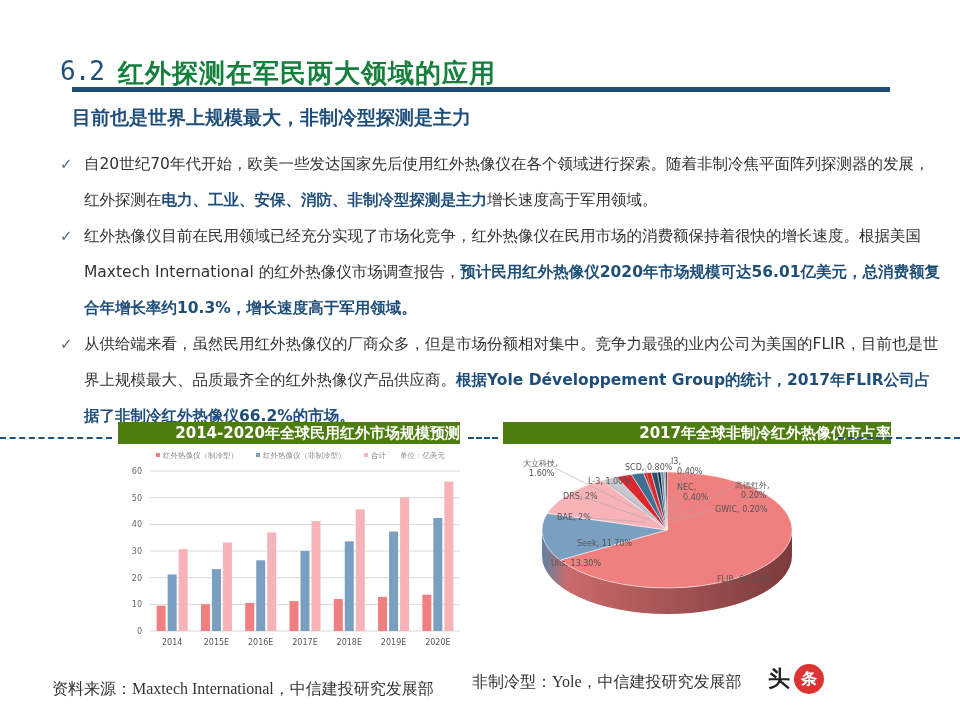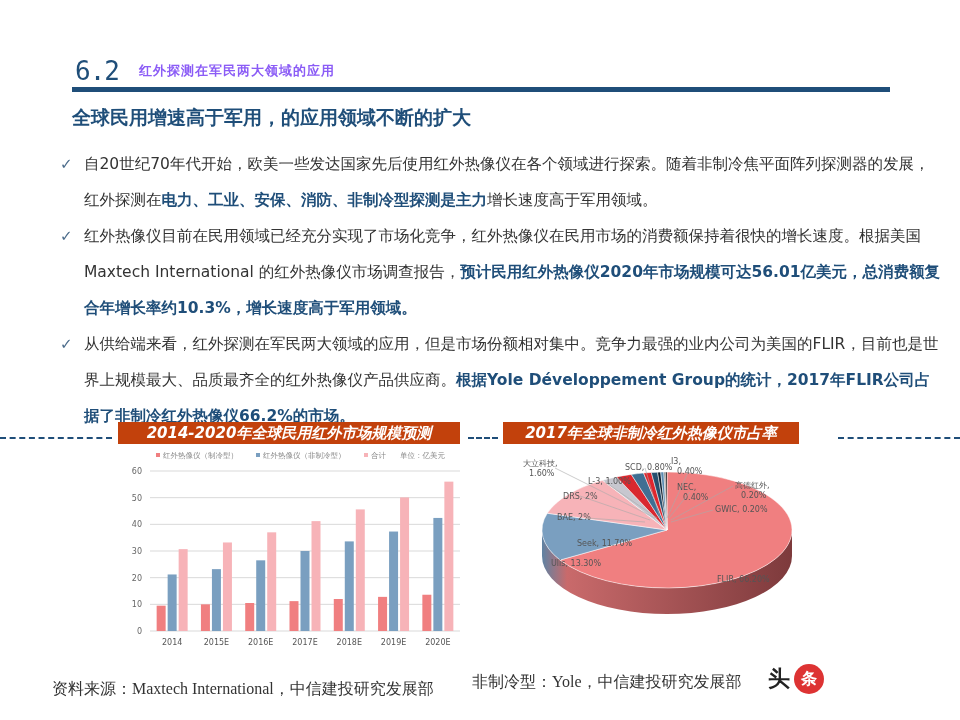--- a/index.html
+++ b/index.html
@@ -1,64 +1,64 @@
 <!DOCTYPE html>
 <html><head>
 <meta charset="utf-8">
 <style>
   * { margin:0; padding:0; box-sizing:border-box; }
   body { width:960px; height:720px; background:#ffffff; position:relative; overflow:hidden;
          font-family:"DejaVu Sans", sans-serif; color:#333; }
-  .section-title { position:absolute; left:75px; top:56px; display:flex; align-items:center; gap:20px; }
+  .section-title { position:absolute; left:60px; top:56px; display:flex; align-items:flex-start; gap:14px; }
   .section-num { font-family:"DejaVu Sans Mono", monospace; font-size:26px; color:#1f4e79; letter-spacing:-1px; }
-  .section-text { font-size:13px; font-weight:bold; color:#8b5cf6; letter-spacing:1px; }
+  .section-text { font-size:26px; font-weight:bold; color:#15803d; letter-spacing:1px; }
   .title-rule { position:absolute; left:72px; top:87px; width:818px; height:5px; background:#1f4e79; }
   .subtitle { position:absolute; left:72px; top:105px; font-size:19px; font-weight:bold; color:#1f4e79; }
   .bullets { position:absolute; left:60px; top:146px; width:880px; }
   .bullet { display:flex; font-size:15.5px; line-height:36px; color:#333; }
   .check { width:24px; flex:none; color:#4a6b8a; font-size:15px; }
   .bullet-text { flex:1; }
   .hl { color:#1f4e79; font-weight:bold; }
   .dash-row { position:absolute; top:437px; height:0; border-top:2px dashed #1f4e79; }
-  .chart-tag { position:absolute; top:422px; height:22px; background:#c2410c; color:#fff; font-weight:bold;
-               font-size:15px; line-height:22px; text-align:center;font-style:italic; }
+  .chart-tag { position:absolute; top:422px; height:22px; background:#4d7c0f; color:#fff; font-weight:bold;
+               font-size:15px; line-height:22px; text-align:right; }
   .source { position:absolute; font-family:"Liberation Serif", serif; font-size:16px; color:#333; }
   .watermark { position:absolute; left:768px; top:664px; font-size:22px; font-weight:bold; color:#222; display:flex; align-items:center; gap:4px; }
   .wm-badge { width:30px; height:30px; border-radius:50%; background:#d33; color:#fff; font-size:16px; text-align:center; line-height:30px; }
   svg text { font-family:"DejaVu Sans", sans-serif; }
 </style>
 </head>
 <body>
 
 <div class="section-title">
   <span class="section-num">6.2</span>
   <span class="section-text">红外探测在军民两大领域的应用</span>
 </div>
 <div class="title-rule"></div>
-<div class="subtitle">全球民用增速高于军用，的应用领域不断的扩大</div>
+<div class="subtitle">目前也是世界上规模最大，非制冷型探测是主力</div>
 
 <div class="bullets" id="bullets">
     <div class="bullet">
       <span class="check">✓</span>
       <span class="bullet-text"><span>自20世纪70年代开始，欧美一些发达国家先后使用红外热像仪在各个领域进行探索。随着非制冷焦平面阵列探测器的发展，红外探测在</span><span class="hl">电力、工业、安保、消防、非制冷型探测是主力</span><span>增长速度高于军用领域。</span></span>
     </div>
     <div class="bullet">
       <span class="check">✓</span>
       <span class="bullet-text"><span>红外热像仪目前在民用领域已经充分实现了市场化竞争，红外热像仪在民用市场的消费额保持着很快的增长速度。根据美国Maxtech International 的红外热像仪市场调查报告，</span><span class="hl">预计民用红外热像仪2020年市场规模可达56.01亿美元，总消费额复合年增长率约10.3%，增长速度高于军用领域。</span></span>
     </div>
     <div class="bullet">
       <span class="check">✓</span>
-      <span class="bullet-text"><span>从供给端来看，红外探测在军民两大领域的应用，但是市场份额相对集中。竞争力最强的业内公司为美国的FLIR，目前也是世界上规模最大、品质最齐全的红外热像仪产品供应商。</span><span class="hl">根据Yole Développement Group的统计，2017年FLIR公司占据了非制冷红外热像仪66.2%的市场。</span></span>
+      <span class="bullet-text"><span>从供给端来看，虽然民用红外热像仪的厂商众多，但是市场份额相对集中。竞争力最强的业内公司为美国的FLIR，目前也是世界上规模最大、品质最齐全的红外热像仪产品供应商。</span><span class="hl">根据Yole Développement Group的统计，2017年FLIR公司占据了非制冷红外热像仪66.2%的市场。</span></span>
     </div>
   </div>
 
 <div class="dash-row" style="left:0;width:112px;"></div>
 <div class="chart-tag" style="left:118px;width:342px;">2014-2020年全球民用红外市场规模预测</div>
 <div class="dash-row" style="left:468px;width:30px;"></div>
-<div class="chart-tag" style="left:503px;width:296px;">2017年全球非制冷红外热像仪市占率</div>
+<div class="chart-tag" style="left:503px;width:388px;">2017年全球非制冷红外热像仪市占率</div>
 <div class="dash-row" style="left:838px;width:122px;"></div>
 
 <svg id="barchart" style="position:absolute;left:120px;top:445px;" width="345" height="210">
     <rect x="36" y="8" width="4" height="4" fill="#f07f80"></rect>
     <text x="43" y="13" font-size="7.5" fill="#888">红外热像仪（制冷型）</text>
     <rect x="136" y="8" width="4" height="4" fill="#7a9fc0"></rect>
     <text x="143" y="13" font-size="7.5" fill="#888">红外热像仪（非制冷型）</text>
     <rect x="244" y="8" width="4" height="4" fill="#f7b3b8"></rect>
     <text x="251" y="13" font-size="7.5" fill="#888">合计</text>
     <text x="280" y="13" font-size="7.5" fill="#888">单位：亿美元</text>

